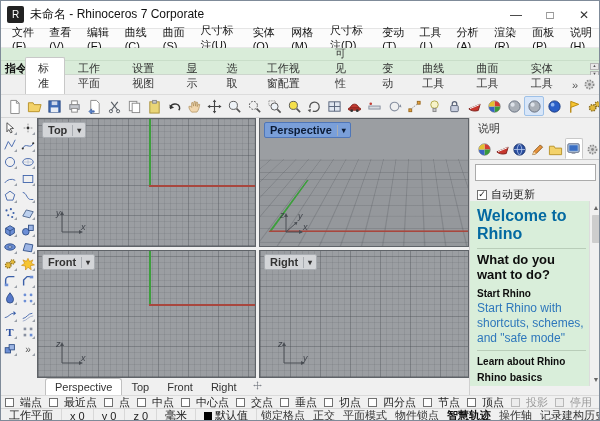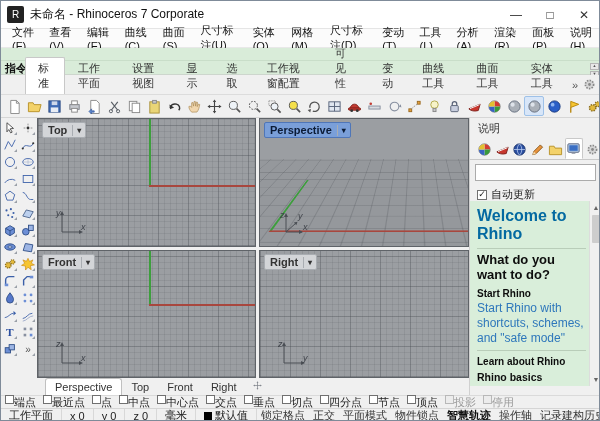--- a/index.html
+++ b/index.html
@@ -83,21 +83,21 @@
   .help h2{margin:4px 0 3px 0;font-size:13px;line-height:1.15;color:#0d0d0d;}
   .help h3{margin:5px 0 2px 0;font-size:10px;color:#0d0d0d;}
   .help h4{margin:4px 0 1px 0;font-size:10.5px;color:#0d0d0d;}
   .help a{color:#2e77bb;text-decoration:none;font-size:12px;line-height:1.25;display:block;}
   .scrollbar{width:13px;background:#f0f0f0;border-left:1px solid #dcdcdc;display:flex;flex-direction:column;align-items:center;box-sizing:border-box;}
   .sb-arrow{height:13px;width:13px;display:flex;align-items:center;justify-content:center;font-size:7px;color:#666;}
   .sb-thumb{width:9px;height:28px;background:#cdcdcd;border-radius:1px;margin-top:1px;}
   .sb-track{flex:1;}
   
   .osnap{top:394px;height:13px;background:#f0f0f0;display:flex;align-items:center;gap:7px;padding-left:4px;border-top:1px solid #dadada;}
-  .osnap label{display:flex;align-items:flex-start;gap:0;color:#222;}
+  .osnap label{display:flex;align-items:center;gap:6px;color:#222;}
   .osnap .cb{width:9px;height:9px;}
   .osnap label.disabled{color:#9a9a9a;}
   .osnap label.disabled .cb{border-color:#b8b8b8;background:#ececec;}
   
   .statusbar{top:407px;height:14px;background:#f0f0f0;display:flex;align-items:center;border-top:1px solid #d5d5d5;}
   .st-cell{padding:0 8px;border-right:1px solid #d8d8d8;height:14px;display:flex;align-items:center;gap:3px;white-space:nowrap;color:#222;}
   .st-toggle{padding:0 4px;white-space:nowrap;color:#333;}
   .st-toggle.active{font-weight:bold;color:#111;}
   .swatch{width:8px;height:8px;background:#000;display:inline-block;}
 </style>

